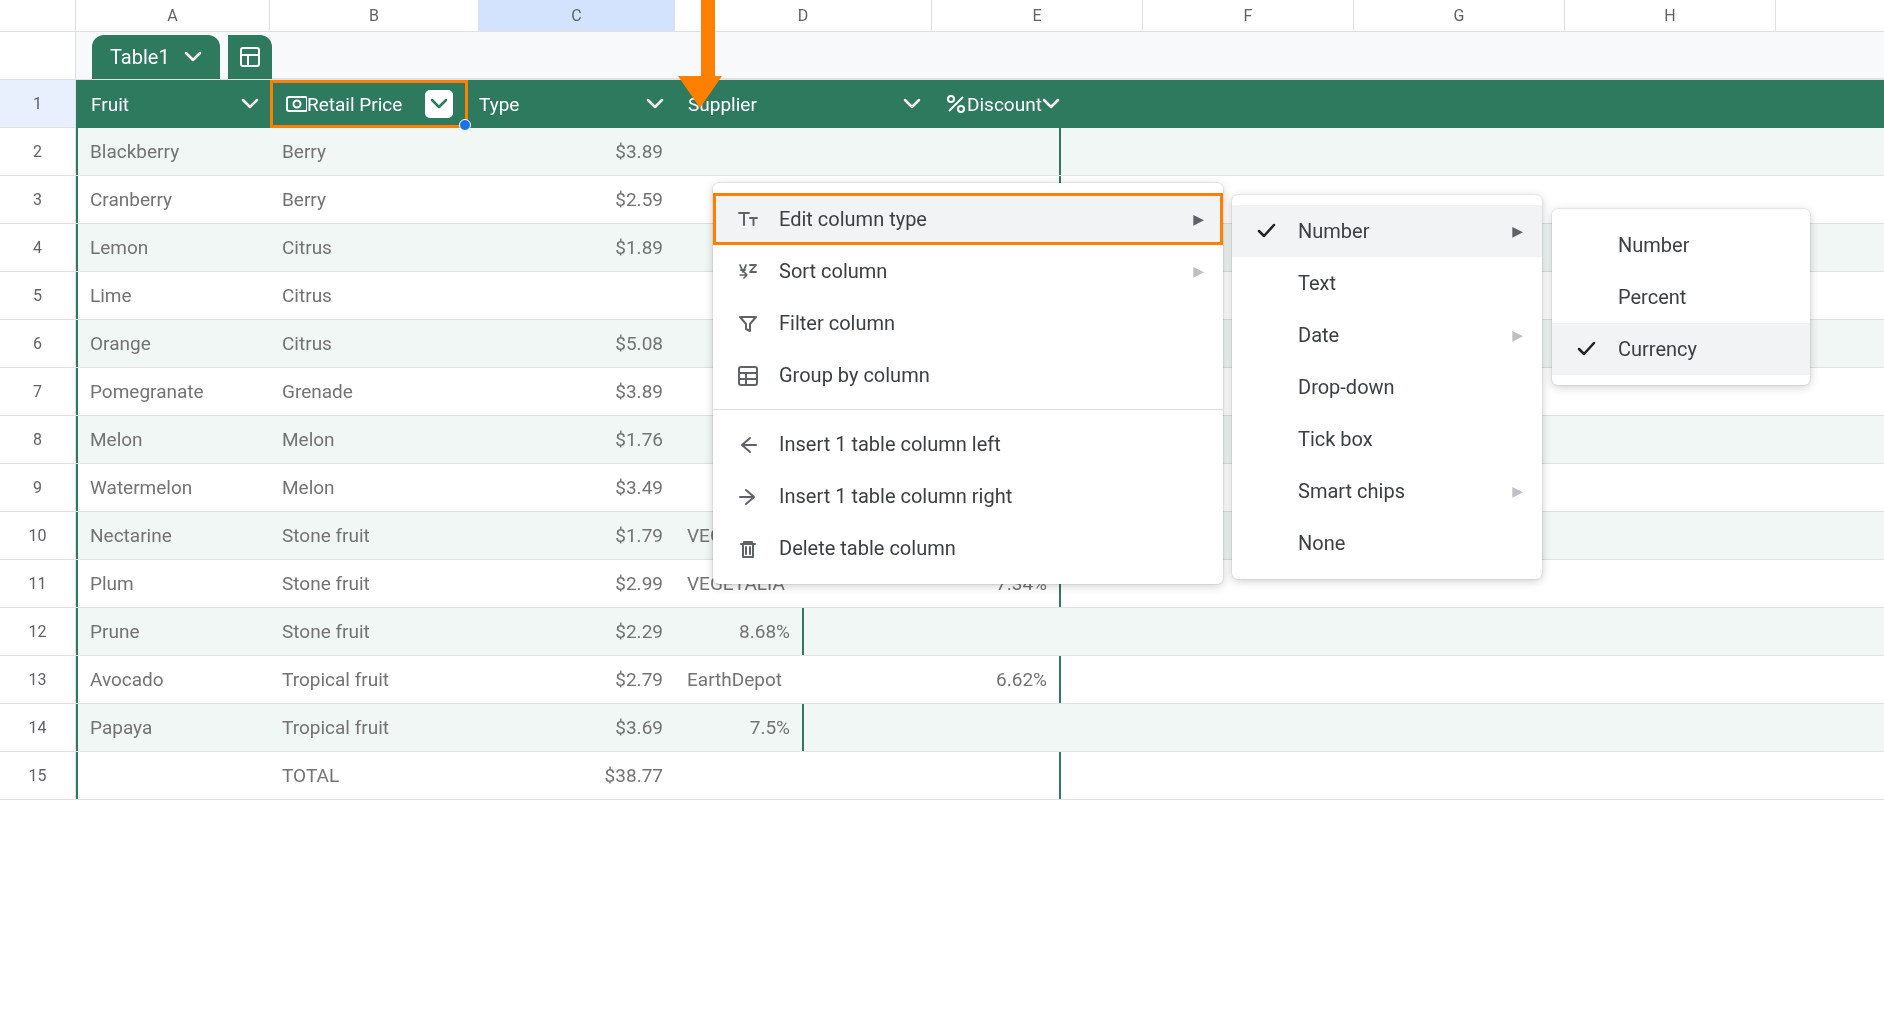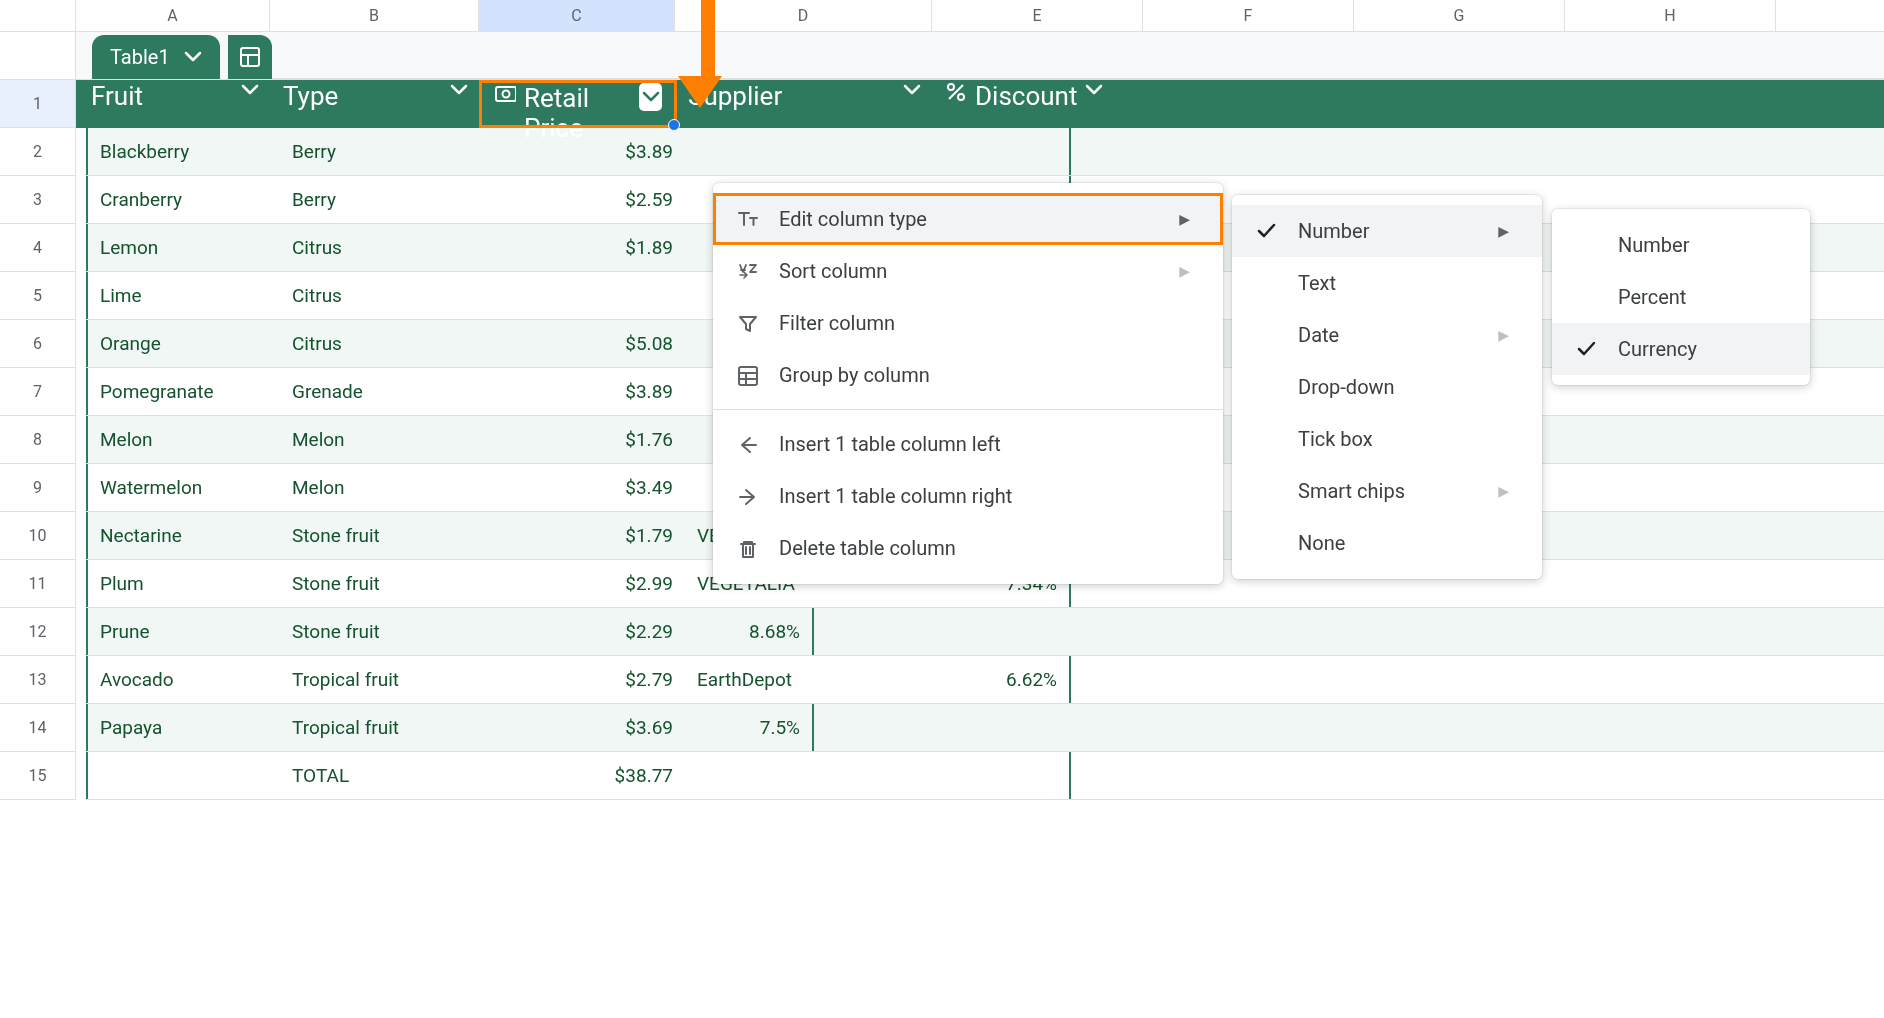--- a/index.html
+++ b/index.html
@@ -85,23 +85,24 @@
 
 .thead {
   display:flex;
   height:48px;
   background:#2d7a5f;
   color:#fff;
   border:1px solid #2d7a5f;
 }
 .th {
   display:flex;
+  align-items:center;
   padding:0 12px;
-  gap:8px;
-  font-size:26px;
+  gap:0;
+  font-size:19px;
   position:relative;
 }
 .th .chev { margin-left:auto; }
 .th.sel {
   outline: 3px solid #ff8000;
   outline-offset:-2px;
   background:#2d7a5f;
   border:2px solid #1a73e8;
 }
 .th.sel::after{
@@ -115,22 +116,21 @@
   display:inline-flex; align-items:center; justify-content:center;
 }
 
 
 .trow {
   display:flex;
   height:48px;
   border-bottom:1px solid #e0e0e0;
   align-items:center;
   font-size:19px;
-  color:#14532d;
-  margin-left:10px;
+  color:#737373;
 }
 .trow:nth-child(odd){ }
 .trow.stripe { background:#f1f7f4; }
 .td { padding:0 12px; display:flex; align-items:center; height:100%; }
 .td.num { justify-content:flex-end; }
 .table-left-border { border-left:2px solid #2d7a5f; }
 .table-right-border { border-right:2px solid #2d7a5f; }
 
 
 .c-A{width:194px}.c-B{width:209px}.c-C{width:196px}.c-D{width:257px}.c-E{width:211px}.c-F{width:211px}.c-G{width:211px}.c-H{width:211px}
@@ -159,21 +159,21 @@
   box-shadow: 0 2px 10px rgba(0,0,0,.2), 0 0 0 1px rgba(0,0,0,.05);
   padding:10px 0;
   font-size:20px;
   color:#3c4043;
   z-index:50;
 }
 .menu .mi{
   display:flex;
   align-items:center;
   gap:20px;
-  padding:12px 33px 12px 22px;
+  padding:12px 19px 12px 22px;
   height:52px;
   cursor:default;
   position:relative;
 }
 .menu .mi .ic { width:24px; display:flex; justify-content:center; color:#5f6368;}
 .menu .mi .arr { margin-left:auto; color:#5f6368; font-size:14px;}
 .menu .mi.highlight { background:#f1f3f4; }
 .menu .mi.boxed { outline:3px solid #ff8000; outline-offset:-3px; background:#f1f3f4;}
 .menu hr { border:none; border-top:1px solid #e0e0e0; margin:8px 0;}
 .menu.m1{ left:713px; top:183px; width:510px;}
@@ -297,38 +297,38 @@
 
       <div class="thead">
         <div class="th c-A table-left-border">
           <span>Fruit</span>
           <span class="chev">
               <svg width="18" height="18">
                 <use href="#chev-down"></use>
               </svg>
             </span>
         </div>
+        <div class="th c-C sel">
+          <span>
+              <svg width="22" height="22">
+                <use href="#currency-ic"></use>
+              </svg>
+            </span>
+          <span>Retail Price</span>
+          <span class="chev chev-box">
+              <svg width="18" height="18">
+                <use href="#chev-down-dark"></use>
+              </svg>
+            </span>
+        </div>
         <div class="th c-B">
           <span>Type</span>
           <span class="chev">
               <svg width="18" height="18">
                 <use href="#chev-down"></use>
-              </svg>
-            </span>
-        </div>
-        <div class="th c-C sel">
-          <span>
-              <svg width="22" height="22">
-                <use href="#currency-ic"></use>
-              </svg>
-            </span>
-          <span>Retail Price</span>
-          <span class="chev chev-box">
-              <svg width="18" height="18">
-                <use href="#chev-down-dark"></use>
               </svg>
             </span>
         </div>
         <div class="th c-D">
           <span>Supplier</span>
           <span class="chev">
               <svg width="18" height="18">
                 <use href="#chev-down"></use>
               </svg>
             </span>

